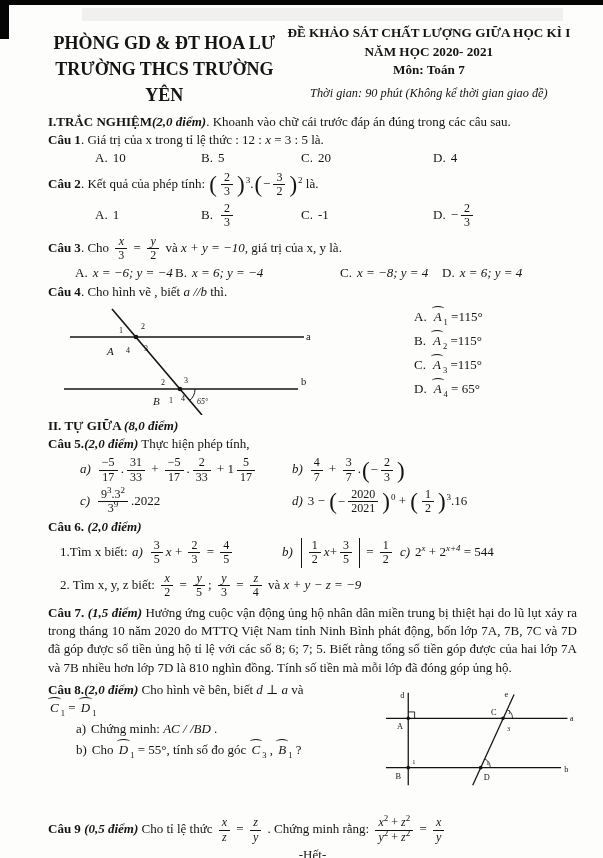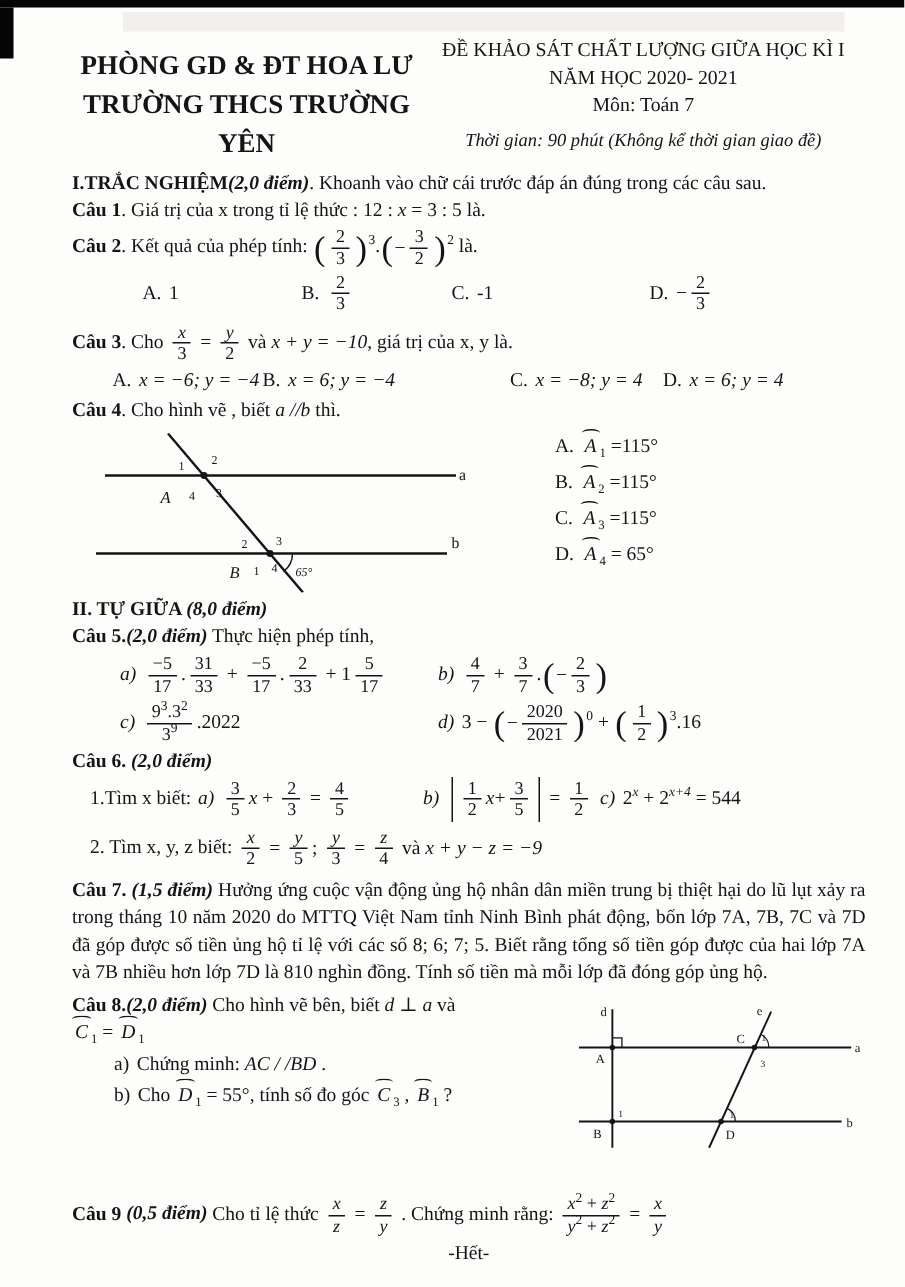--- a/index.html
+++ b/index.html
@@ -13,21 +13,21 @@
   .scan-band{position:absolute;top:8px;left:82px;right:40px;height:13px;background:#f1f0ee;}
   .scan-left{position:absolute;top:5px;left:0;width:9px;height:34px;background:#050505;}
   .page{position:relative;padding:24px 26px 0 48px;}
   .b{font-weight:bold;}
   .it{font-style:italic;}
   
   .header{display:flex;margin-bottom:6px;}
   .h-left{width:44%;text-align:center;padding-top:6px;}
   .h-left div{font-weight:bold;font-size:18px;line-height:1.45;}
   .h-right{width:56%;text-align:center;}
-  .h-right .t1{font-weight:normal;font-size:13.2px;line-height:1.42;}
+  .h-right .t1{font-weight:bold;font-size:13.2px;line-height:1.42;}
   .h-right .time{font-style:italic;font-size:12.3px;white-space:nowrap;margin-top:6px;}
   
   .line{margin:1px 0;}
   .qlab{font-weight:bold;margin-top:12px;}
   .pts{font-weight:bold;font-style:italic;}
   .ok{margin-right:5px;}
   
   .opts{display:grid;align-items:center;margin:1px 0 3px 0;}
   .optsA{grid-template-columns:106px 100px 132px auto;padding-left:47px;}
   .optsC{grid-template-columns:100px 165px 102px auto;padding-left:27px;}
@@ -51,21 +51,21 @@
     border-top:1.4px solid #141414;border-radius:50% 50% 0 0;}
   .mwrap{white-space:nowrap;}
   
   .row5{display:grid;grid-template-columns:212px auto;padding-left:32px;align-items:center;margin:2px 0;}
   .row6{display:grid;grid-template-columns:72px 150px 118px auto;padding-left:12px;align-items:center;margin:2px 0;}
   .row6b{padding-left:12px;margin:3px 0;}
   
   .q4wrap{display:flex;align-items:flex-start;margin:2px 0 2px 0;}
   .q4fig{margin-left:8px;flex:none;}
   .q4opts{padding-top:6px;margin-left:34px;}
-  .fopt{margin-bottom:7px;white-space:nowrap;}
+  .fopt{margin-bottom:7px;white-space:nowrap;margin-left:44px;}
   svg text{font-family:"Liberation Serif","DejaVu Serif",serif;fill:#141414;}
   svg .lt{font-size:11px;font-style:italic;}
   svg .lu{font-size:10.5px;}
   svg .sm{font-size:8px;}
   svg .deg{font-size:8px;font-style:italic;}
   .q8wrap{display:flex;align-items:flex-start;margin-top:4px;}
   .q8text{width:330px;flex:none;}
   .q8fig{flex:1;margin-top:-6px;}
   .q8item{padding-left:28px;margin:4px 0;}
   .q7body{text-align:justify;line-height:1.42;margin:2px 0;}
@@ -95,20 +95,26 @@
     </div>
   </div>
 
   <div class="line">
     <span class="b">I.TRẮC NGHIỆM</span><span class="pts">(2,0 điểm)</span><span>. Khoanh vào chữ cái trước đáp án đúng trong các câu sau.</span>
   </div>
 
   <div class="q">
     <div class="line">
       <span class="qlab">Câu 1</span><span><span class="mr">. Giá trị của x trong tỉ lệ thức : 12 : </span><span class="mi">x</span><span class="mr"> = 3 : 5 là.</span></span>
+    </div>
+    <div class="opts optsA">
+      <span class="opt"><span class="ok">A.</span><span><span class="mr">10</span></span></span>
+      <span class="opt"><span class="ok">B.</span><span><span class="mr">5</span></span></span>
+      <span class="opt"><span class="ok">C.</span><span><span class="mr">20</span></span></span>
+      <span class="opt"><span class="ok">D.</span><span><span class="mr">4</span></span></span>
     </div>
   </div>
 
   <div class="q">
     <div class="line">
       <span class="qlab">Câu 2</span><span><span class="mr">. Kết quả của phép tính: </span><span class="mgrp">
             <span class="br">(</span>
             <span class="mfrac">
               <span class="num"><span class="mr">2</span></span>
               <span class="den"><span class="mr">3</span></span>

